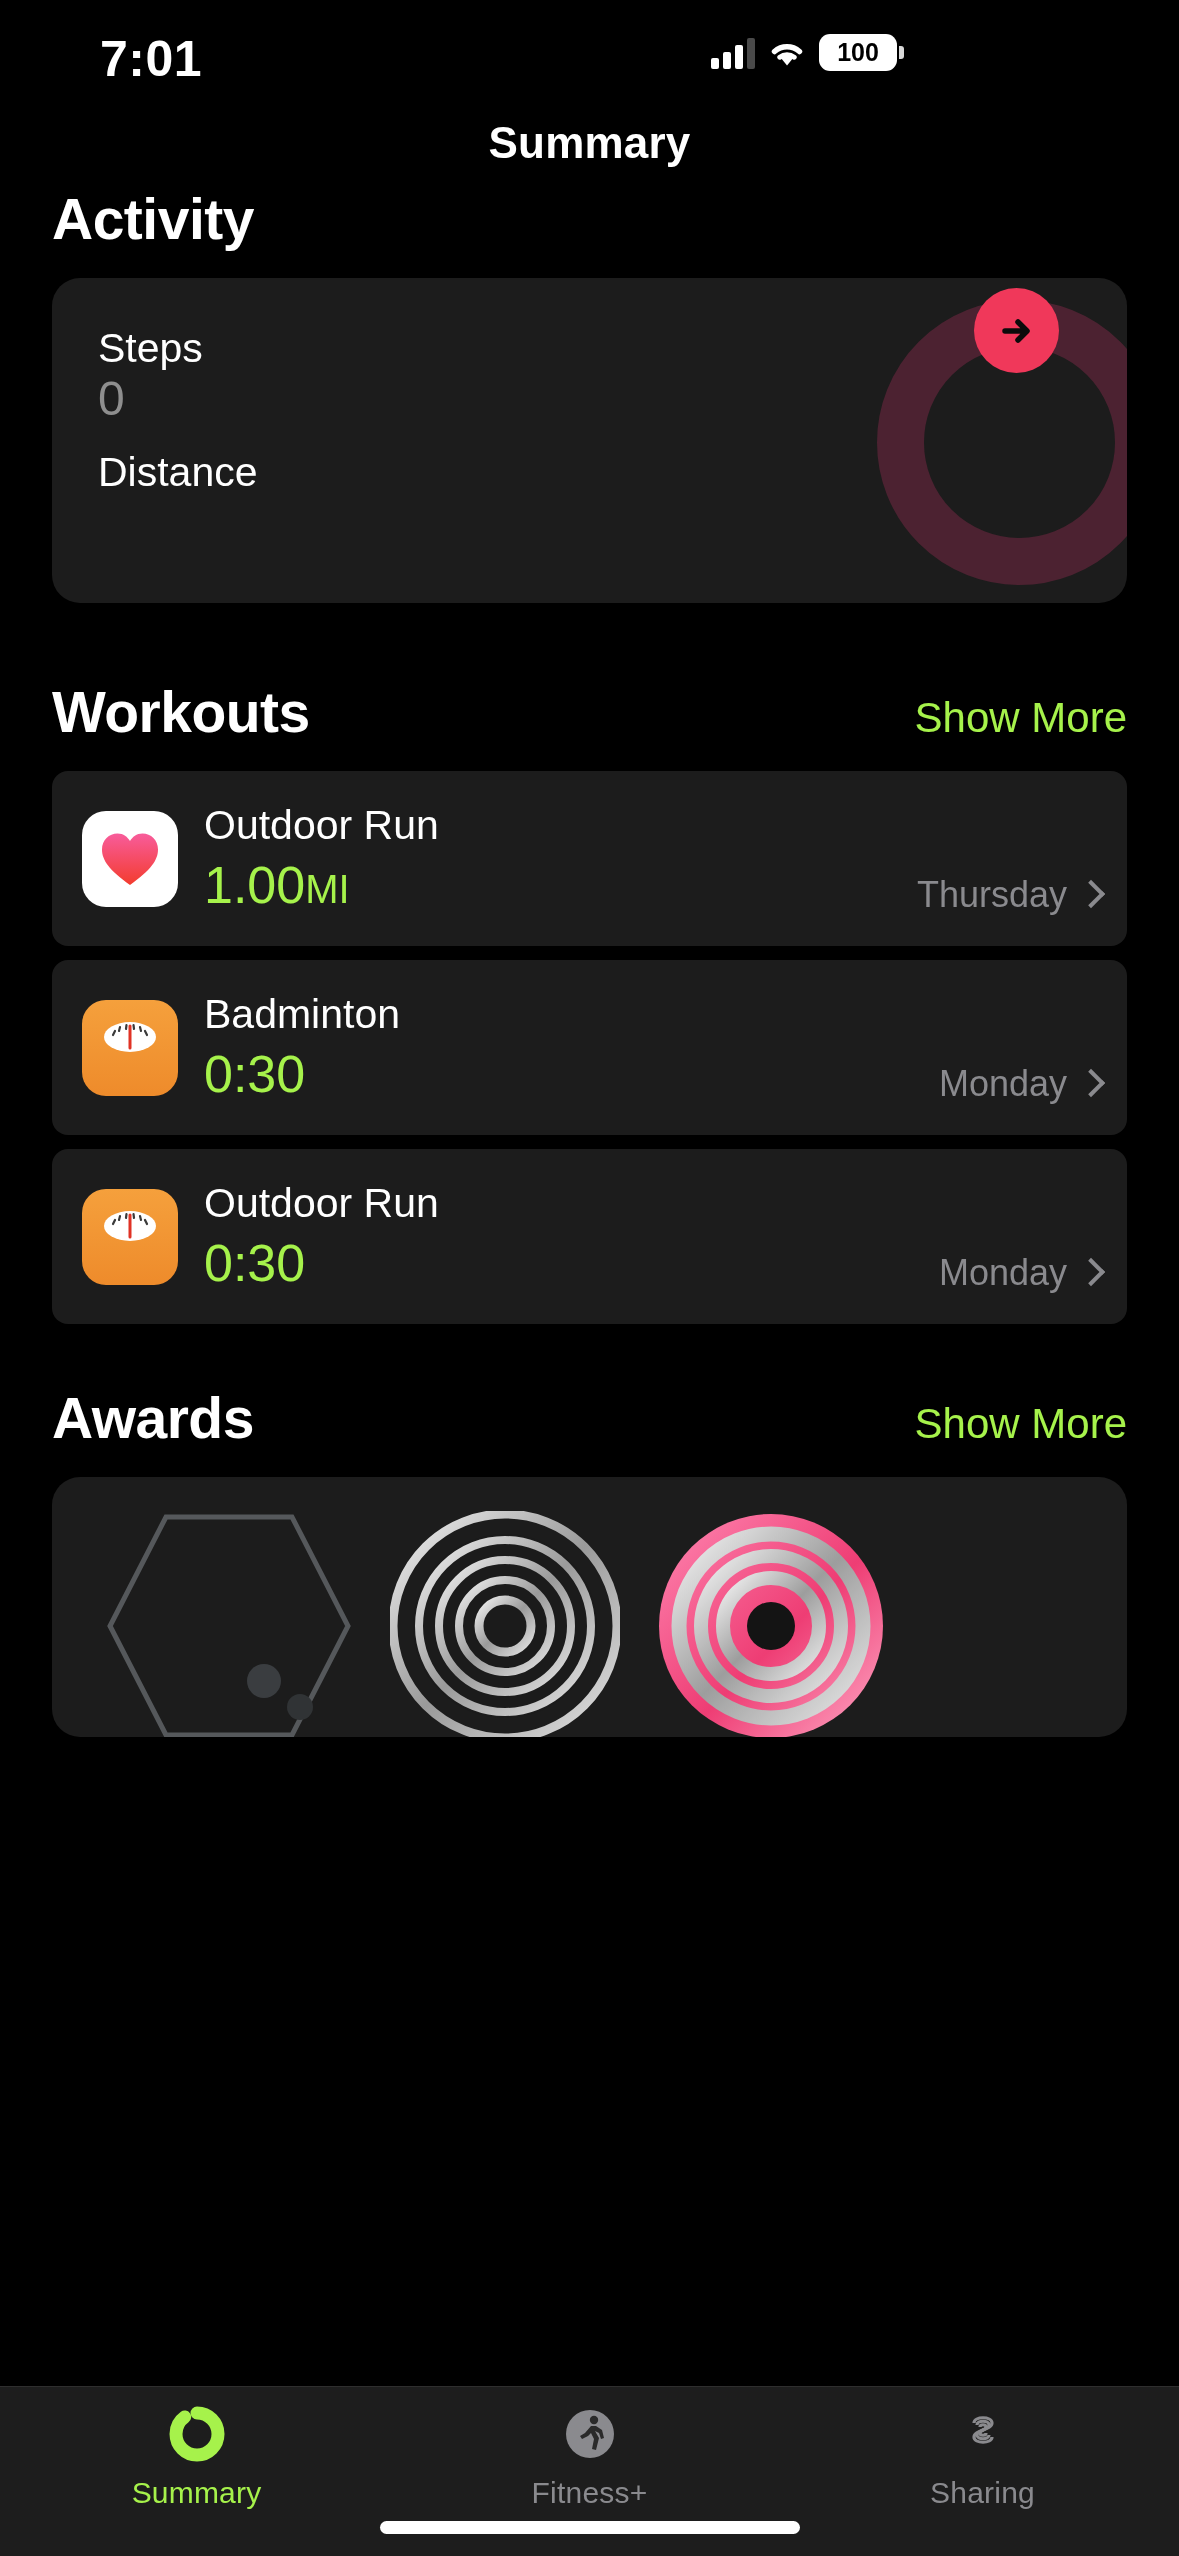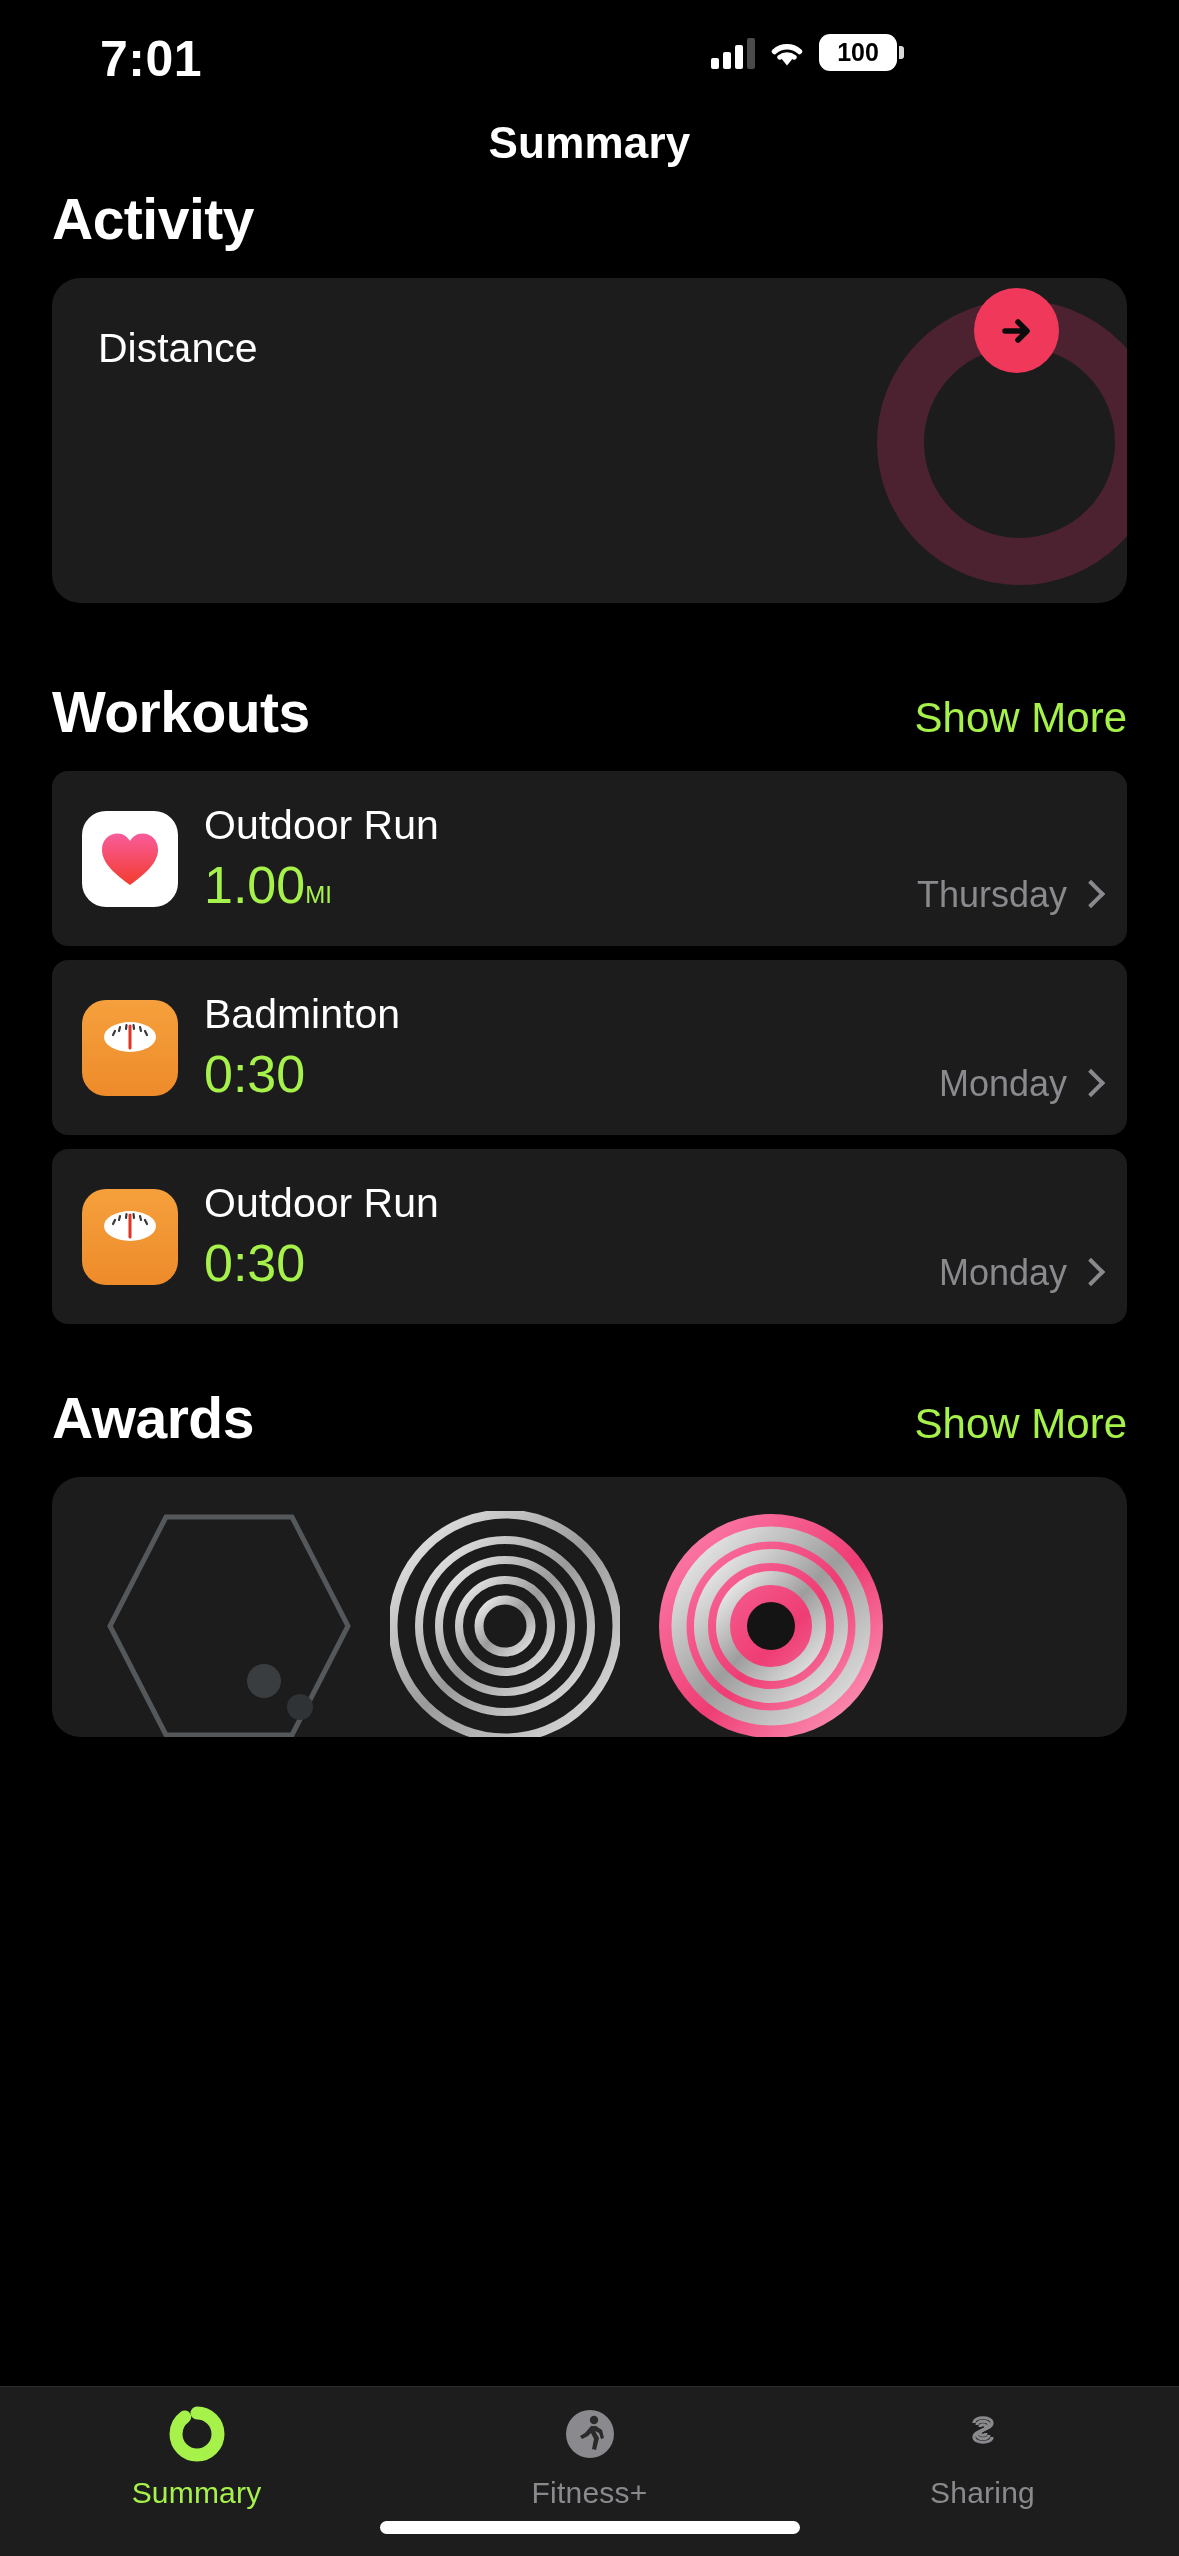--- a/index.html
+++ b/index.html
@@ -100,21 +100,21 @@
   .wk-icon {
     width:96px; height:96px; border-radius:24px; flex:0 0 96px;
     display:flex; align-items:center; justify-content:center;
     margin-right:26px;
   }
   .icon-health { background:#fff; }
   .icon-scale  { background:linear-gradient(180deg,#F5A03C 0%,#EE8B2B 100%); }
   .wk-text { display:flex; flex-direction:column; justify-content:center; }
   .wk-name { font-size:41px; font-weight:400; color:#fff; line-height:1.2; }
   .wk-metric { font-size:52px; font-weight:400; color:#A6F24B; line-height:1.2; margin-top:4px; }
-  .wk-metric .unit { font-size:24px; }
+  .wk-metric .unit { font-size:40px; }
   .wk-right {
     position:absolute; right:30px; bottom:30px;
     display:flex; align-items:center; gap:14px;
     font-size:36px; color:#8A8A8E;
   }
   .chev { width:16px; height:28px; position:relative; }
   .chev::before{
     content:""; position:absolute; left:0; top:3px;
     width:16px; height:16px; border-top:4px solid #8A8A8E; border-right:4px solid #8A8A8E;
     transform:rotate(45deg);
@@ -177,20 +177,24 @@
   <div id="content">
 
     <div class="section-head">
       <span class="section-title">Activity</span>
     </div>
 
     <div class="card" id="activity-card">
       <div id="activity-stats">
 
 
+        <div class="stat">
+          <div class="stat-label">Steps</div>
+          <div class="stat-value val-gray"><span>0</span><span class="unit"></span></div>
+        </div>
 
         <div class="stat">
           <div class="stat-label">Distance</div>
 
         </div>
 
       </div>
 
       <div id="ring-wrap">
         <div id="ring-track"></div>

